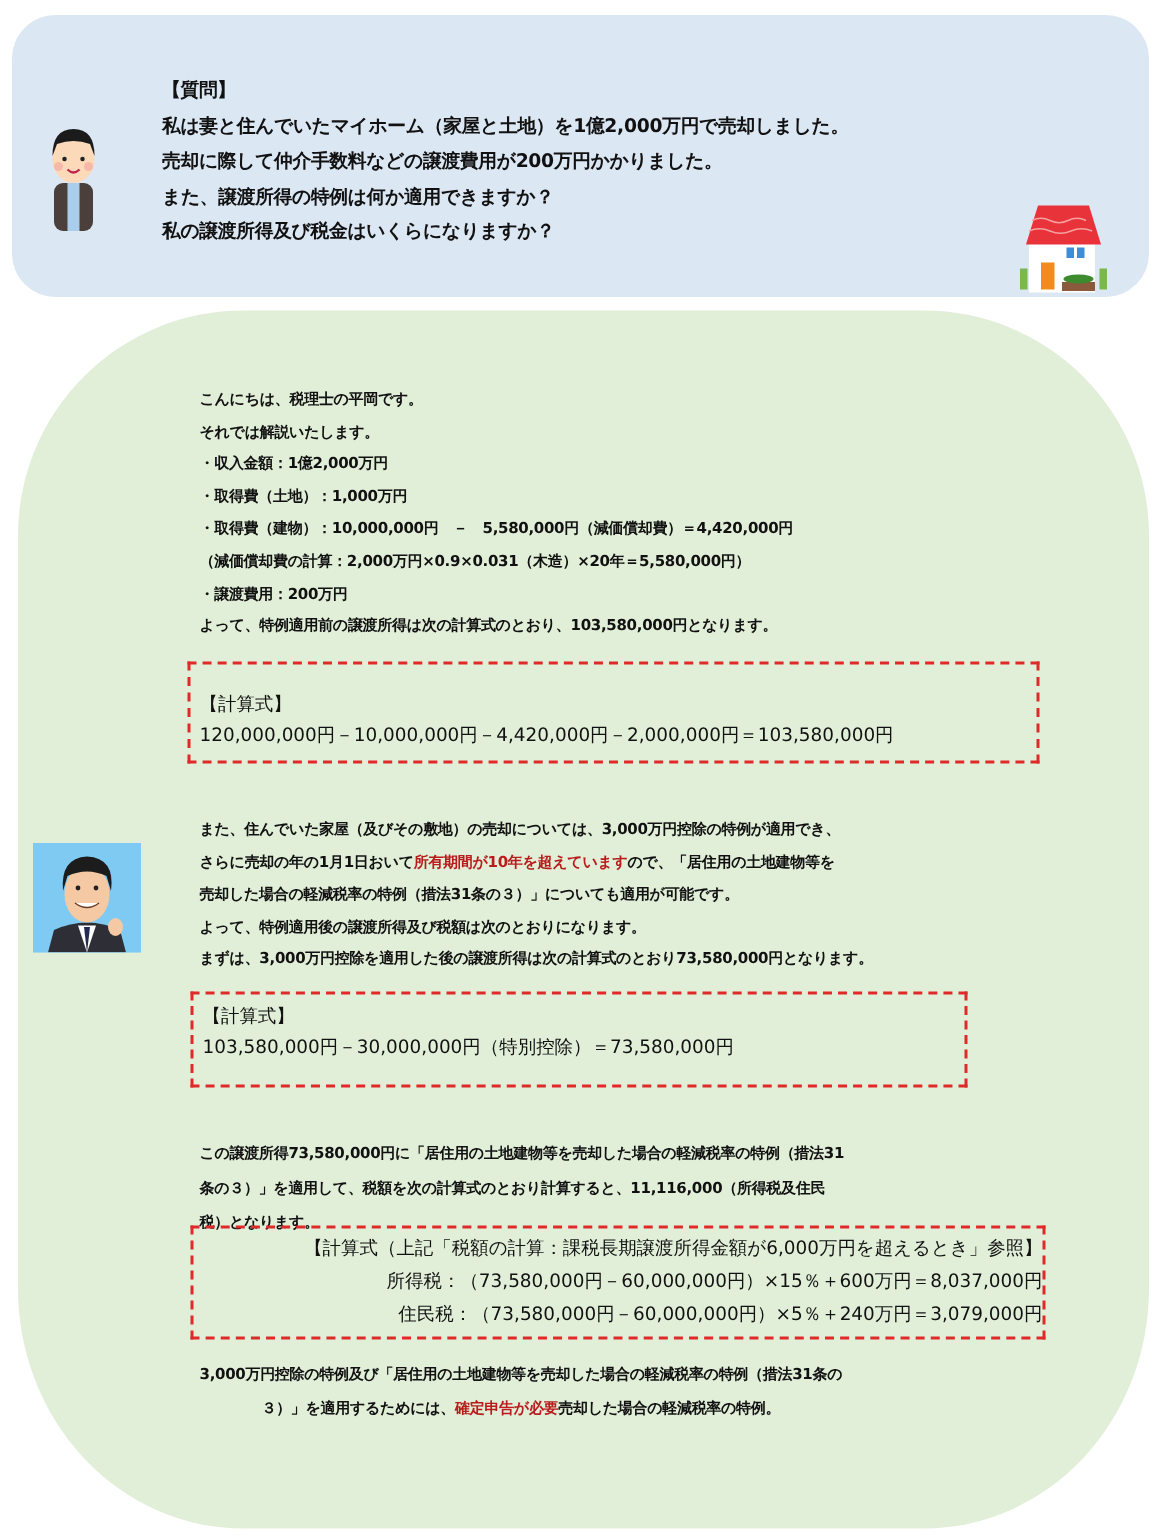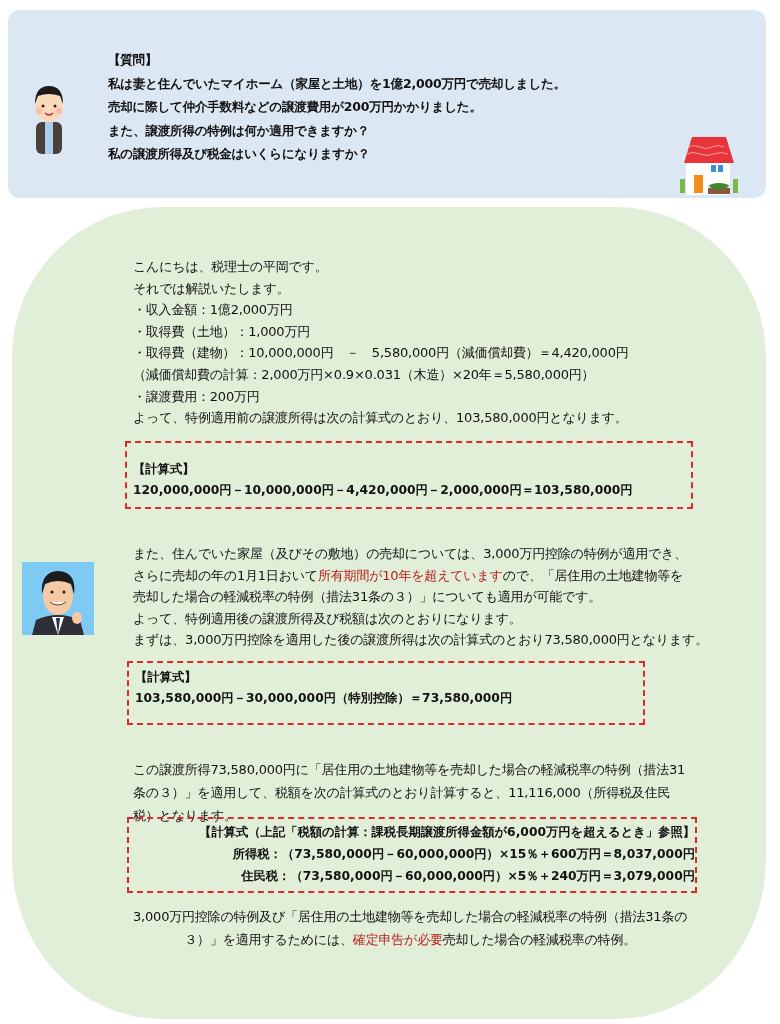--- a/index.html
+++ b/index.html
@@ -1,32 +1,32 @@
 <!DOCTYPE html>
 <html><head>
 <meta charset="utf-8">
 <style>
   html, body { margin:0; padding:0; background:#ffffff; }
   body { width:780px; height:1024px; position:relative; overflow:hidden;
          font-family:"DejaVu Sans","Liberation Sans",sans-serif; color:#111; }
   .q-box { position:absolute; left:8px; top:10px; width:758px; height:188px;
-           background:#dce7f4; border-radius:12px;text-decoration:underline; }
+           background:#dce7f4; border-radius:29px;text-decoration:underline; }
   .q-text { position:absolute; left:100px; top:38px; font-size:12.5px; font-weight:bold;
             line-height:23.6px; letter-spacing:-0.2px; }
   .q-text div { white-space:nowrap; }
   .person-icon { position:absolute; left:22px; top:72px; width:38px; height:72px; }
   .house-icon { position:absolute; left:670px; top:125px; width:62px; height:62px; }
 
   .a-box { position:absolute; left:12px; top:207px; width:754px; height:812px;
            background:#e1eed8; border-radius:150px 150px 150px 150px / 150px 150px 160px 160px; }
-  .a-text { position:absolute; left:133px; font-size:13px; font-weight:normal;
+  .a-text { position:absolute; left:133px; font-size:10px; font-weight:bold;
             line-height:21.6px; letter-spacing:-0.2px; }
   .a-text div { white-space:nowrap; }
   .red { color:#b91c1c; }
-  .calc-box { position:absolute; border:2px dashed #e02a2a; font-size:12.3px; font-weight:bold;
+  .calc-box { position:absolute; border:2px dashed #e02a2a; font-size:12.3px; font-weight:normal;
               line-height:21px; box-sizing:border-box; padding-left:6px; }
   .calc-box div { white-space:nowrap; }
   .tax-pro { position:absolute; left:22px; top:562px; width:72px; height:73px; background:#7fcaf3; overflow:hidden; }
 </style>
 </head>
 <body>
 
 <div class="q-box">
   <svg class="person-icon" viewBox="0 0 38 72">
     <rect x="6" y="40" width="26" height="32" rx="6" fill="#4a3f3a"></rect>

